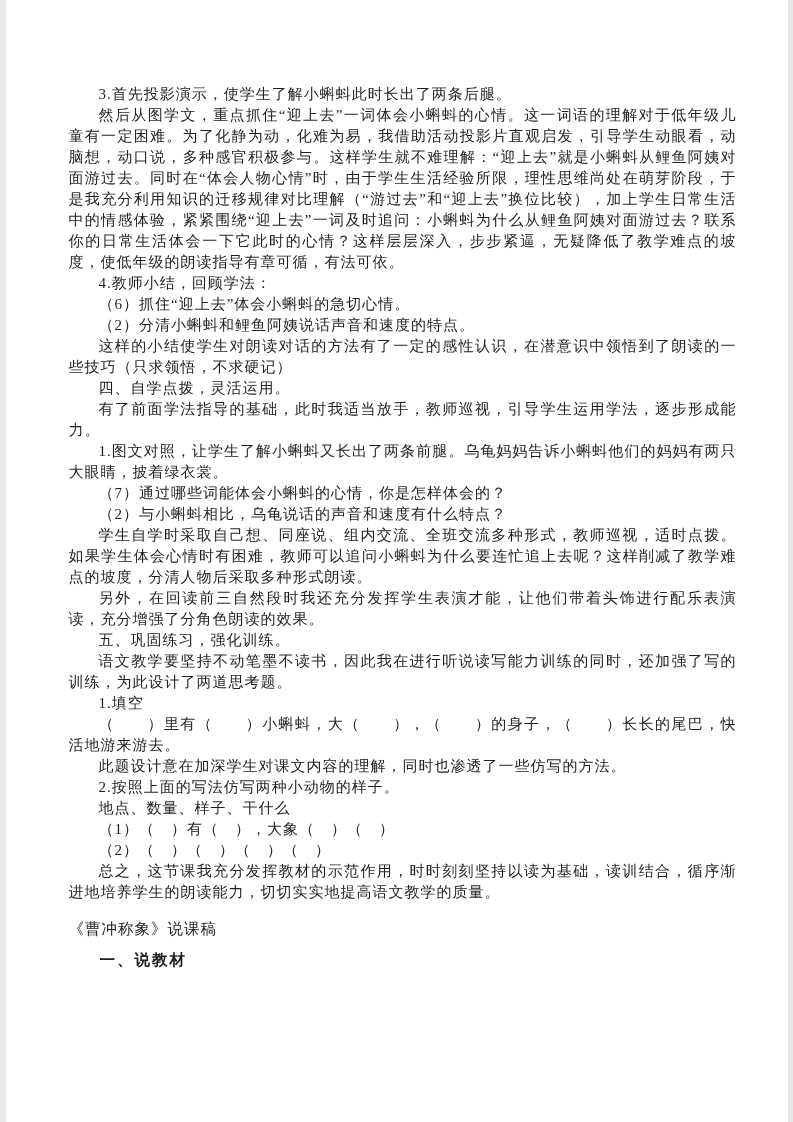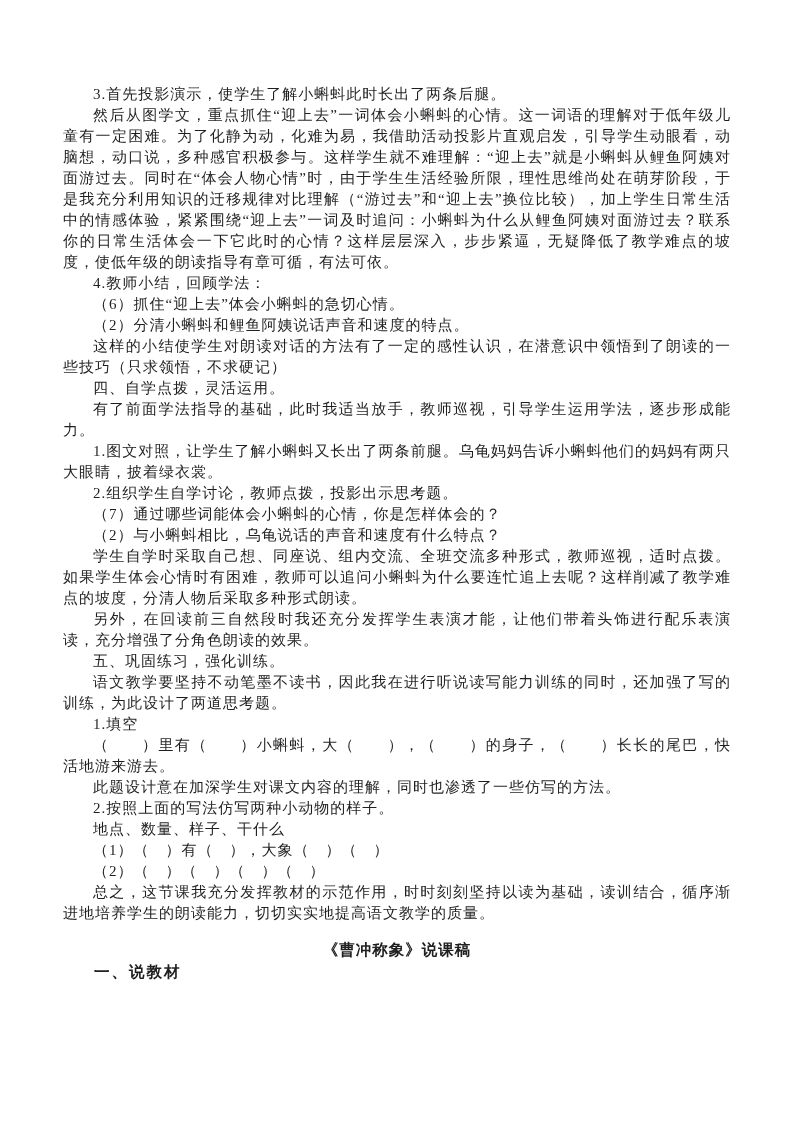--- a/index.html
+++ b/index.html
@@ -2,52 +2,53 @@
 <html><head>
 <meta charset="utf-8">
 <style>
   html, body {
     margin: 0;
     padding: 0;
     background: #e8e8e8;
   }
   .page {
     position: relative;
-    width: 793px;
+    width: 734px;
     height: 1122px;
     margin: 0 auto;
     background: #ffffff;
     overflow: hidden;
     font-family: "Liberation Serif", "DejaVu Serif", serif;
     color: #1f1f1f;
+    padding-left: 48px;
   }
   .doc-body {
     position: absolute;
     top: 84px;
     left: 63px;
     width: 668px;
   }
   .para {
     margin: 0;
     padding: 0;
     font-size: 15px;
     line-height: 21px;
     letter-spacing: 1px;
     text-indent: 2em;
     text-align: justify;
     text-justify: inter-ideograph;
     word-break: break-all;
   }
   .para.heading-center {
-    text-align: center;
+    text-align: left;
     text-indent: 0;
-    font-weight: bold;
+    font-weight: normal;
     font-size: 15.5px;
     margin-top: 15px;
-    margin-bottom: 3px;
+    margin-bottom: 12px;
   }
   .para.heading-left {
     font-weight: bold;
     font-size: 15.5px;
     letter-spacing: 2px;
     font-family: Liberation Mono, monospace;
   }
 </style>
 </head>
 <body>
@@ -56,21 +57,20 @@
   <div class="doc-body" id="doc-body">
       <p class="para body">3.首先投影演示，使学生了解小蝌蚪此时长出了两条后腿。</p>
       <p class="para body">然后从图学文，重点抓住“迎上去”一词体会小蝌蚪的心情。这一词语的理解对于低年级儿童有一定困难。为了化静为动，化难为易，我借助活动投影片直观启发，引导学生动眼看，动脑想，动口说，多种感官积极参与。这样学生就不难理解：“迎上去”就是小蝌蚪从鲤鱼阿姨对面游过去。同时在“体会人物心情”时，由于学生生活经验所限，理性思维尚处在萌芽阶段，于是我充分利用知识的迁移规律对比理解（“游过去”和“迎上去”换位比较），加上学生日常生活中的情感体验，紧紧围绕“迎上去”一词及时追问：小蝌蚪为什么从鲤鱼阿姨对面游过去？联系你的日常生活体会一下它此时的心情？这样层层深入，步步紧逼，无疑降低了教学难点的坡度，使低年级的朗读指导有章可循，有法可依。</p>
       <p class="para body">4.教师小结，回顾学法：</p>
       <p class="para body">（6）抓住“迎上去”体会小蝌蚪的急切心情。</p>
       <p class="para body">（2）分清小蝌蚪和鲤鱼阿姨说话声音和速度的特点。</p>
       <p class="para body">这样的小结使学生对朗读对话的方法有了一定的感性认识，在潜意识中领悟到了朗读的一些技巧（只求领悟，不求硬记）</p>
       <p class="para body">四、自学点拨，灵活运用。</p>
       <p class="para body">有了前面学法指导的基础，此时我适当放手，教师巡视，引导学生运用学法，逐步形成能力。</p>
       <p class="para body">1.图文对照，让学生了解小蝌蚪又长出了两条前腿。乌龟妈妈告诉小蝌蚪他们的妈妈有两只大眼睛，披着绿衣裳。</p>
-      <p class="para body">2.组织学生自学讨论，教师点拨，投影出示思考题。</p>
       <p class="para body">（7）通过哪些词能体会小蝌蚪的心情，你是怎样体会的？</p>
       <p class="para body">（2）与小蝌蚪相比，乌龟说话的声音和速度有什么特点？</p>
       <p class="para body">学生自学时采取自己想、同座说、组内交流、全班交流多种形式，教师巡视，适时点拨。如果学生体会心情时有困难，教师可以追问小蝌蚪为什么要连忙追上去呢？这样削减了教学难点的坡度，分清人物后采取多种形式朗读。</p>
       <p class="para body">另外，在回读前三自然段时我还充分发挥学生表演才能，让他们带着头饰进行配乐表演读，充分增强了分角色朗读的效果。</p>
       <p class="para body">五、巩固练习，强化训练。</p>
       <p class="para body">语文教学要坚持不动笔墨不读书，因此我在进行听说读写能力训练的同时，还加强了写的训练，为此设计了两道思考题。</p>
       <p class="para body">1.填空</p>
       <p class="para body">（　　）里有（　　）小蝌蚪，大（　　），（　　）的身子，（　　）长长的尾巴，快活地游来游去。</p>
       <p class="para body">此题设计意在加深学生对课文内容的理解，同时也渗透了一些仿写的方法。</p>
       <p class="para body">2.按照上面的写法仿写两种小动物的样子。</p>

